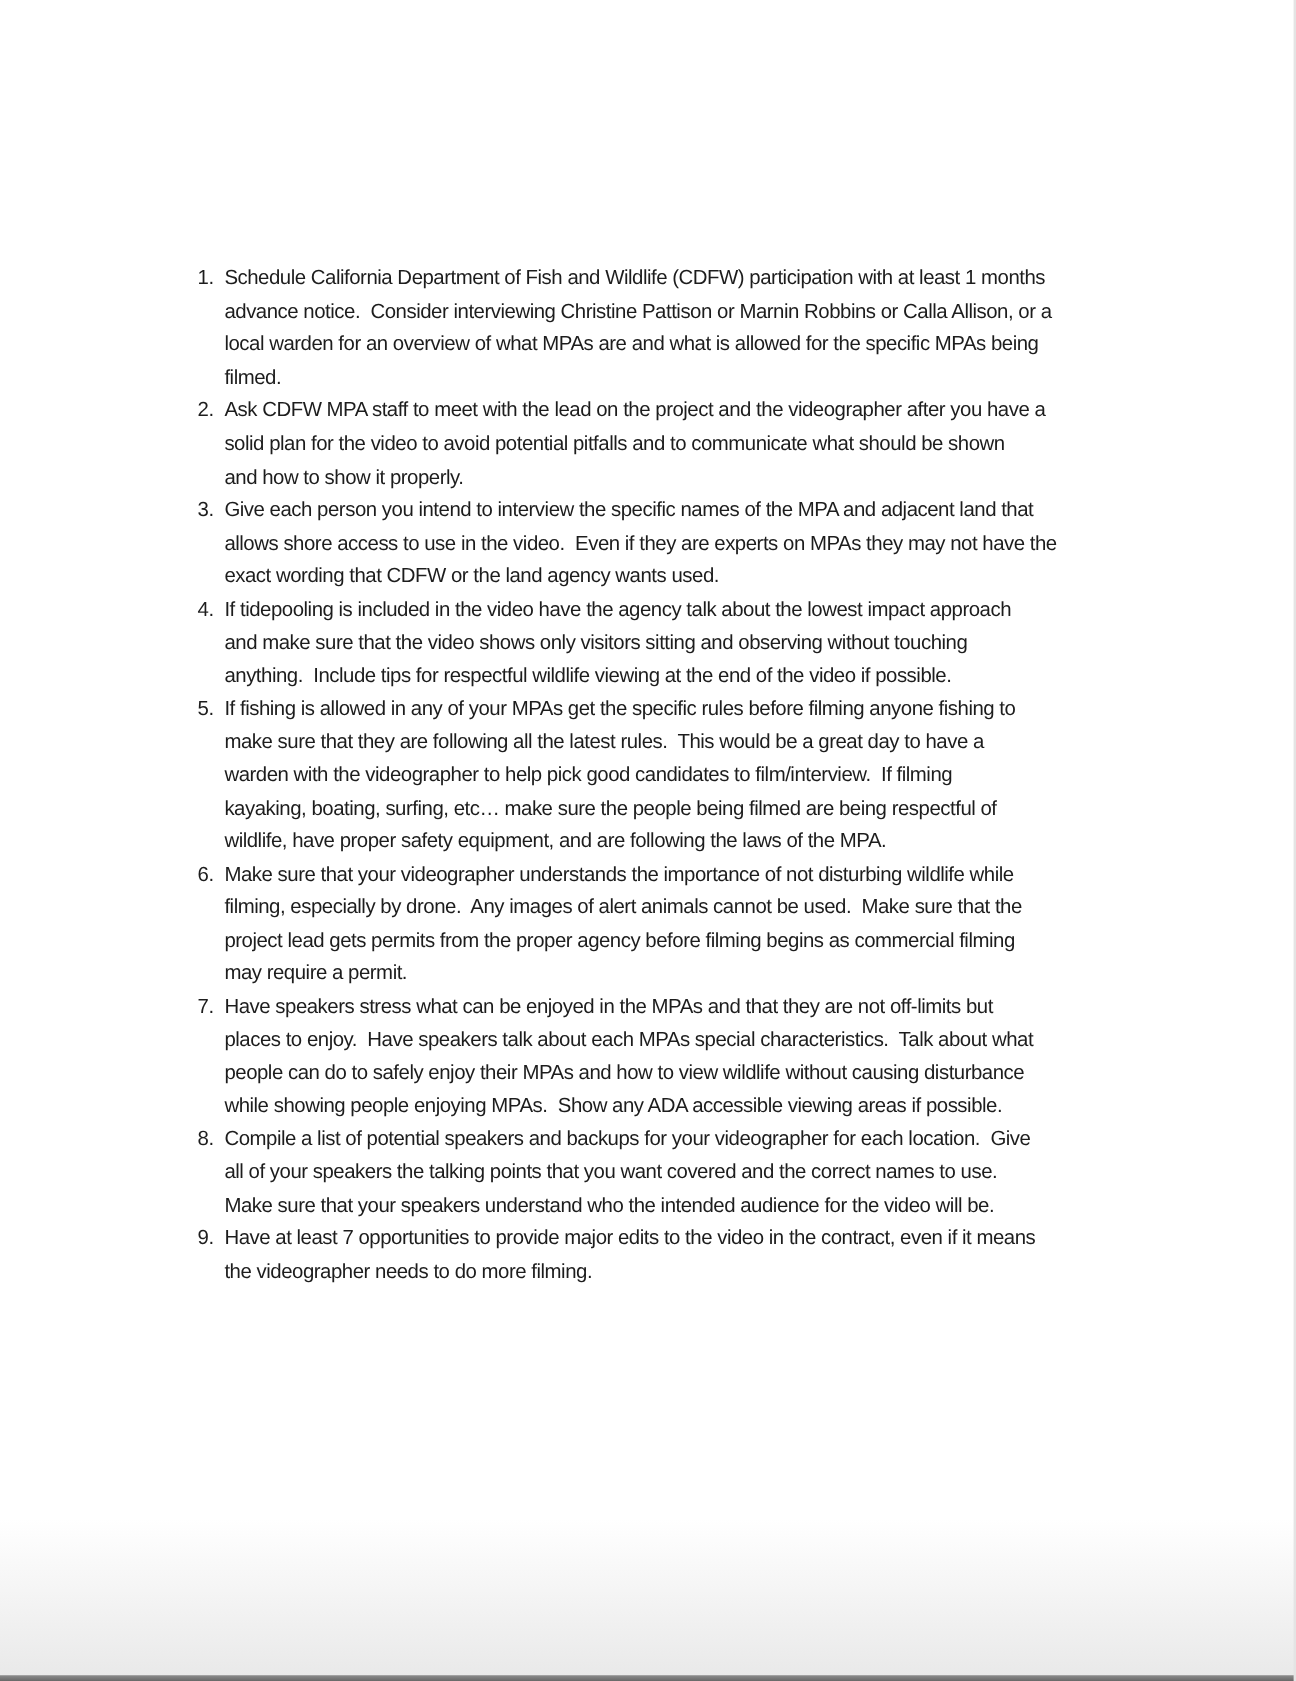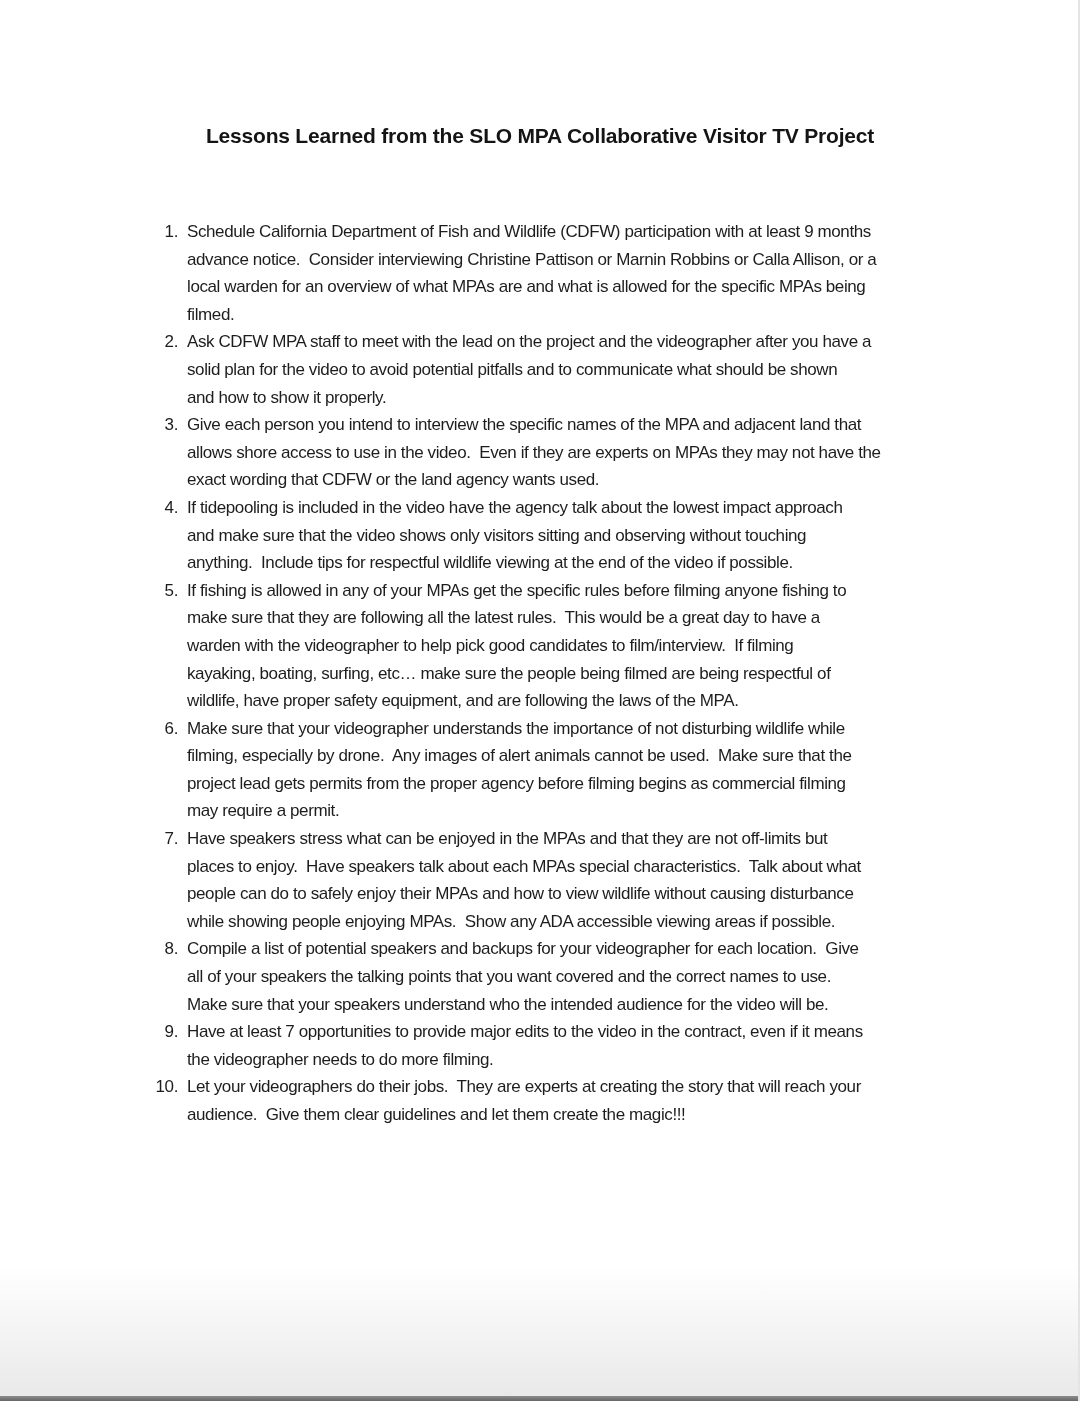--- a/index.html
+++ b/index.html
@@ -74,26 +74,25 @@
     right: 0;
     width: 2px;
     height: 100%;
     background: #e4e4e4;
   }
 </style>
 </head>
 <body>
 
 <div class="page">
-  <h1 class="title">Lessons Learned from the SLO MPA Collaborative Visitor TV Project</h1>
 
   <div class="list" id="list">
   <div class="list-item">
     <div class="item-number">1.</div>
-    <div class="item-text">Schedule California Department of Fish and Wildlife (CDFW) participation with at least 9 months
+    <div class="item-text">Schedule California Department of Fish and Wildlife (CDFW) participation with at least 1 months
 advance notice.  Consider interviewing Christine Pattison or Marnin Robbins or Calla Allison, or a
 local warden for an overview of what MPAs are and what is allowed for the specific MPAs being
 filmed.</div>
   </div>
 
   <div class="list-item">
     <div class="item-number">2.</div>
     <div class="item-text">Ask CDFW MPA staff to meet with the lead on the project and the videographer after you have a
 solid plan for the video to avoid potential pitfalls and to communicate what should be shown
 and how to show it properly.</div>
@@ -144,23 +143,18 @@
 all of your speakers the talking points that you want covered and the correct names to use.
 Make sure that your speakers understand who the intended audience for the video will be.</div>
   </div>
 
   <div class="list-item">
     <div class="item-number">9.</div>
     <div class="item-text">Have at least 7 opportunities to provide major edits to the video in the contract, even if it means
 the videographer needs to do more filming.</div>
   </div>
 
-  <div class="list-item">
-    <div class="item-number">10.</div>
-    <div class="item-text">Let your videographers do their jobs.  They are experts at creating the story that will reach your
-audience.  Give them clear guidelines and let them create the magic!!!</div>
-  </div>
 </div>
 
   <div class="bottom-shade"></div>
   <div class="bottom-bar"></div>
   <div class="right-edge"></div>
 </div>
 
 </body></html>

